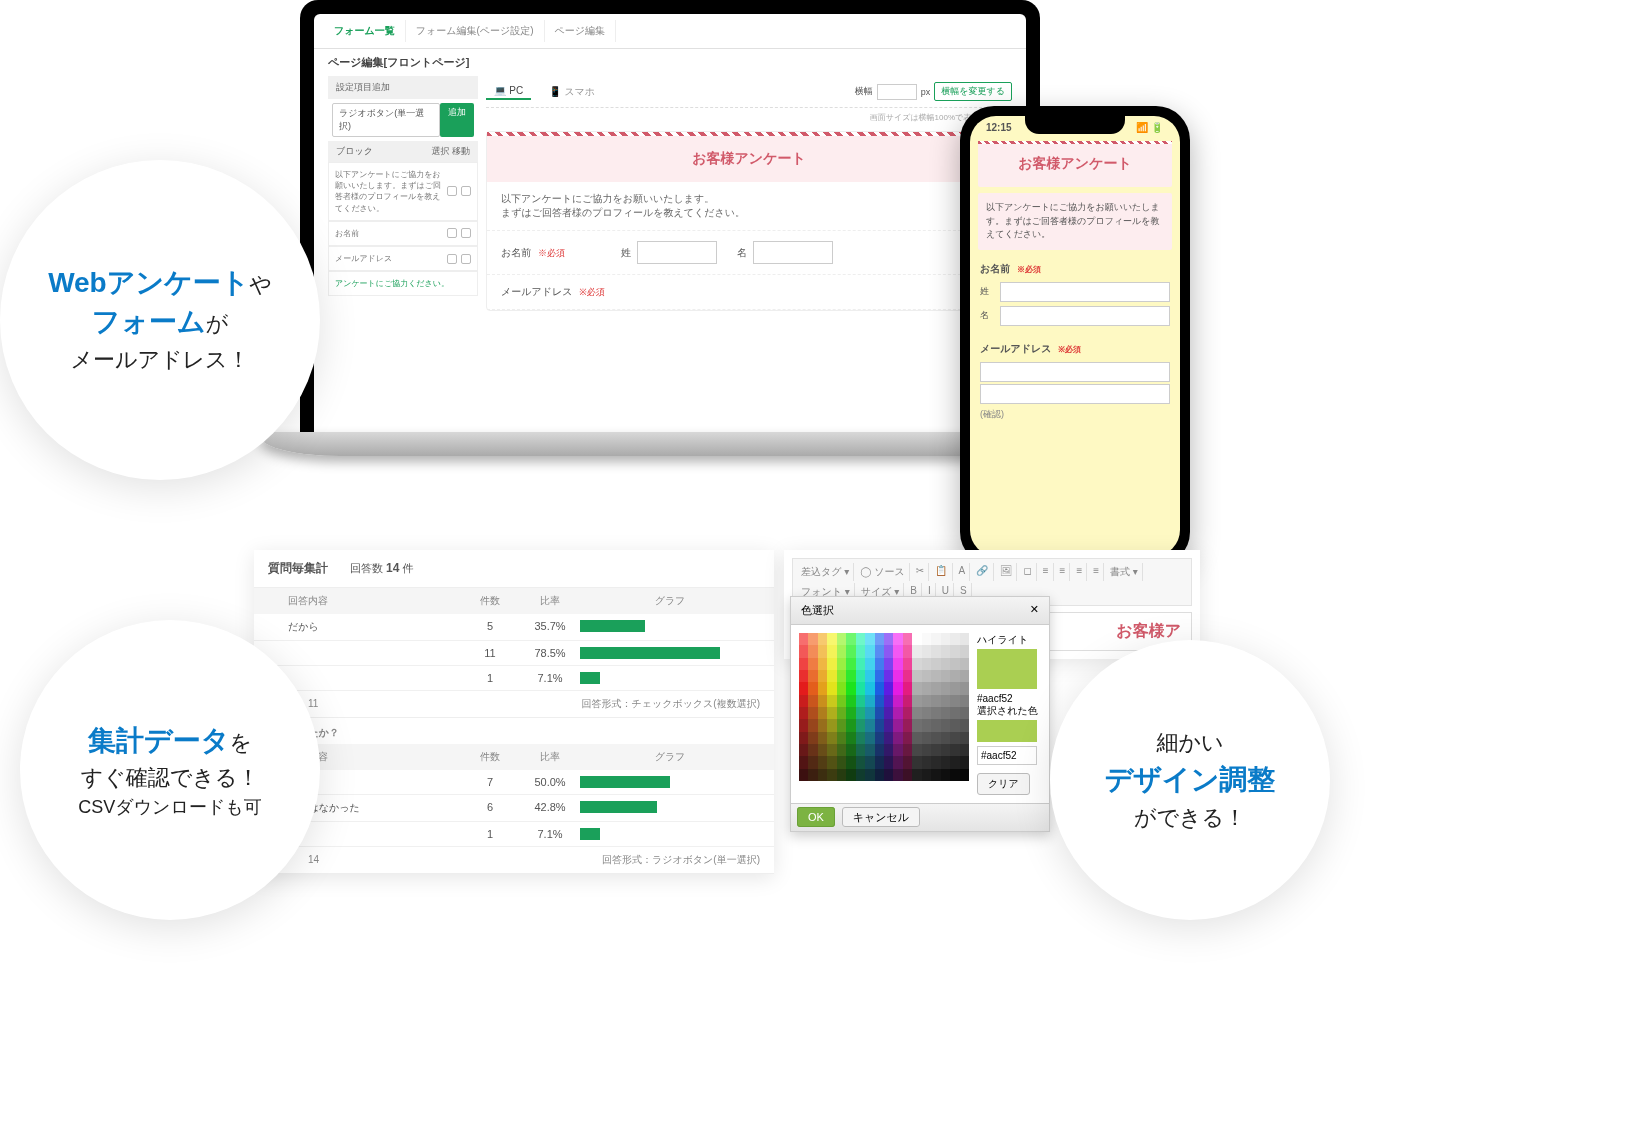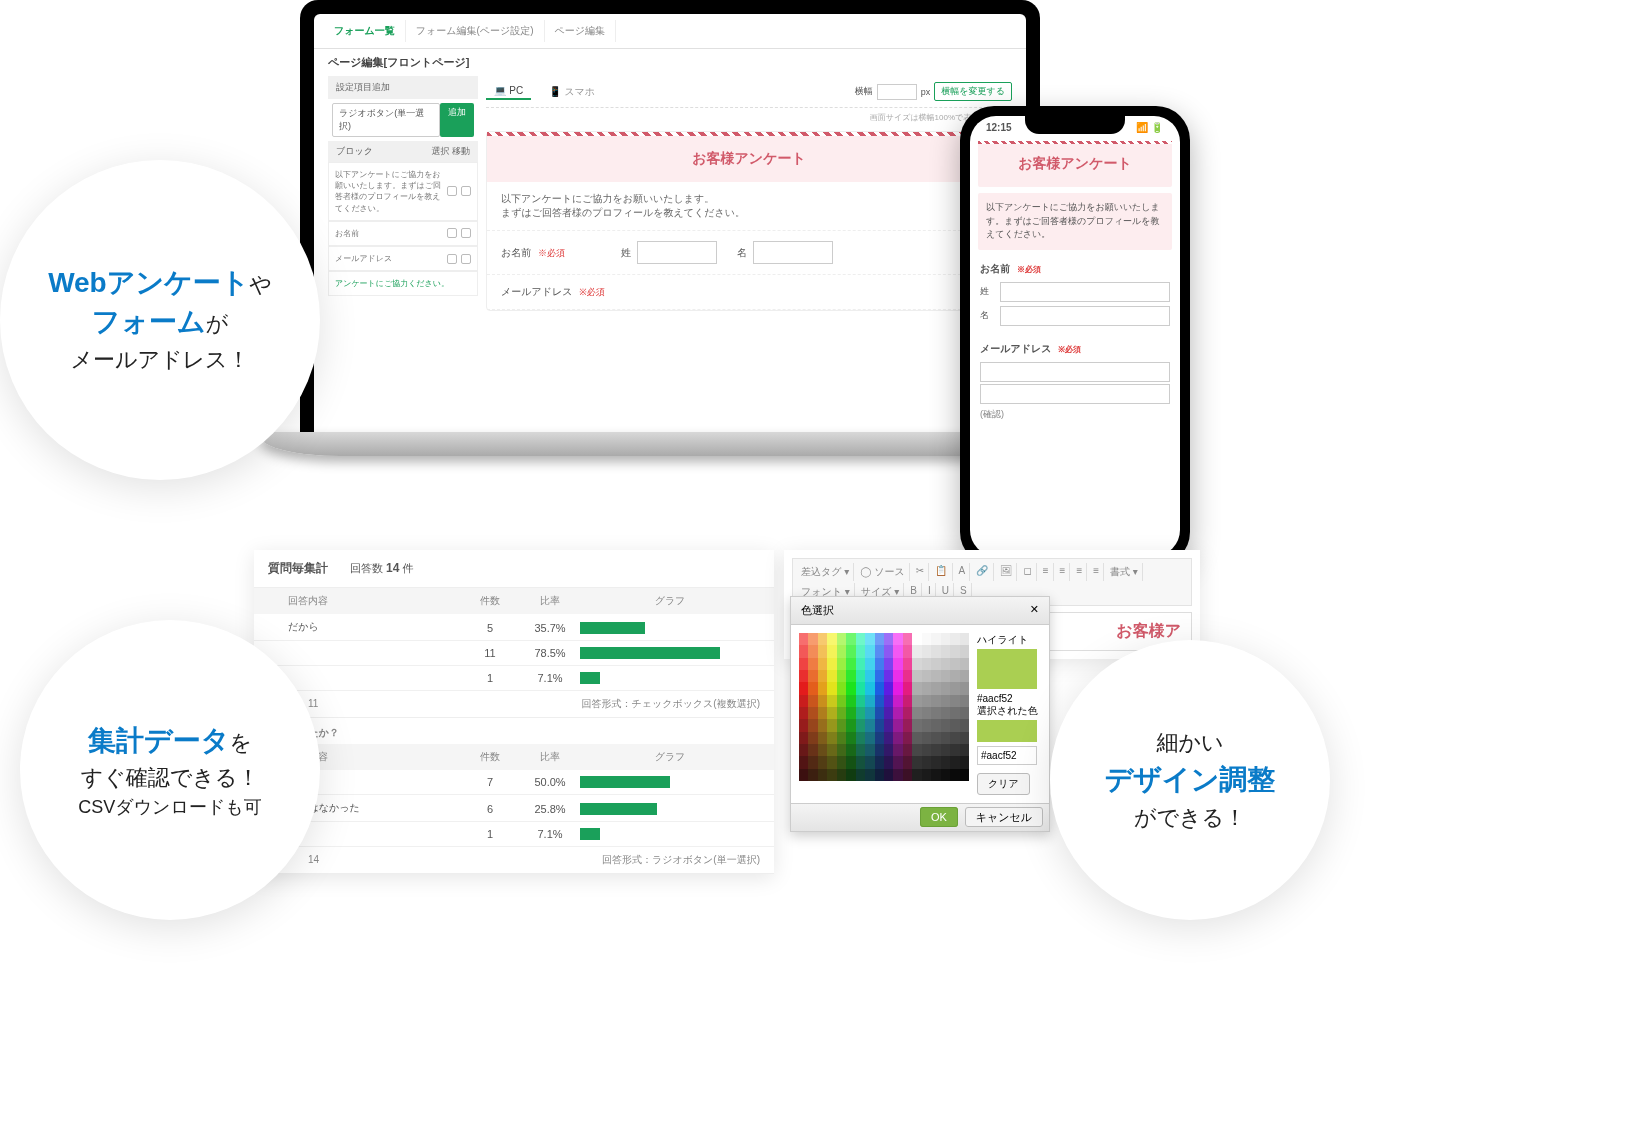--- a/index.html
+++ b/index.html
@@ -42,21 +42,21 @@
 .lb-form-h2{background:#fdedef;text-align:center;padding:14px;color:#d15a6a;font-size:14px;font-weight:bold}
 .lb-form-stripe{height:4px;background:repeating-linear-gradient(45deg,#d15a6a 0 4px,#fff 4px 8px)}
 .lb-form-desc{padding:10px 14px;font-size:10px;color:#666;border-bottom:1px dashed #eee}
 .lb-field{display:flex;padding:10px 14px;font-size:10px;border-bottom:1px dashed #eee;align-items:center}
 .lb-field .lab{width:120px}
 .lb-field .req{color:#d33;font-size:9px;margin-left:4px}
 .lb-field input{border:1px solid #ccc;padding:3px;width:80px;margin-left:6px}
 
 
 .phone{position:absolute;left:960px;top:106px;width:230px;height:460px;background:#000;border-radius:34px;padding:10px;box-shadow:0 10px 30px rgba(0,0,0,.3)}
-.phone-inner{background:#ffffff;border-radius:26px;width:100%;height:100%;overflow:hidden;font-size:10px;color:#555;position:relative}
+.phone-inner{background:#fef9c3;border-radius:26px;width:100%;height:100%;overflow:hidden;font-size:10px;color:#555;position:relative}
 .notch{position:absolute;top:0;left:50%;transform:translateX(-50%);width:100px;height:18px;background:#000;border-radius:0 0 14px 14px;z-index:2}
 .ph-status{display:flex;justify-content:space-between;padding:6px 16px 2px;font-size:10px;font-weight:bold}
 .ph-h{background:#fdedef;color:#d15a6a;text-align:center;padding:14px 8px;font-size:14px;font-weight:bold;margin:6px 8px;border-radius:2px;position:relative}
 .ph-h::before{content:"";position:absolute;left:0;right:0;top:0;height:3px;background:repeating-linear-gradient(45deg,#d15a6a 0 3px,#fff 3px 6px)}
 .ph-desc{background:#fdedef;padding:8px;font-size:9px;margin:0 8px 8px;border-radius:2px;line-height:1.5}
 .ph-sec{padding:4px 10px;font-size:10px;font-weight:bold}
 .ph-sec .req{color:#d33;font-size:8px;margin-left:4px}
 .ph-row{display:flex;align-items:center;gap:6px;padding:2px 10px}
 .ph-row span{width:14px;font-size:9px}
 .ph-row input{flex:1;border:1px solid #ccc;padding:4px;font-size:9px}
@@ -68,21 +68,21 @@
 
 .stats{position:absolute;left:254px;top:550px;width:520px;background:#fff;box-shadow:0 4px 20px rgba(0,0,0,.1);font-size:11px;color:#555}
 .stats-h{padding:10px 14px;border-bottom:1px solid #eee}
 .stats-h b{font-size:12px}
 .stats-q{padding:8px 14px 4px;font-size:10px;color:#888;font-weight:bold}
 .stats-thead{display:flex;background:#f5f5f5;padding:6px 14px;font-size:10px;color:#888}
 .stats-thead div:nth-child(1){flex:1;padding-left:20px}
 .stats-thead div:nth-child(2){width:60px;text-align:center}
 .stats-thead div:nth-child(3){width:60px;text-align:center}
 .stats-thead div:nth-child(4){width:180px;text-align:center}
-.stats-row{display:flex;padding:6px 14px;border-bottom:1px solid #f0f0f0;align-items:flex-end}
+.stats-row{display:flex;padding:6px 14px;border-bottom:1px solid #f0f0f0;align-items:flex-start}
 .stats-row div:nth-child(1){flex:1;padding-left:20px;font-size:10px}
 .stats-row div:nth-child(2){width:60px;text-align:center}
 .stats-row div:nth-child(3){width:60px;text-align:center}
 .stats-row div:nth-child(4){width:180px}
 .bar{height:12px;background:#1aa05a}
 .stats-total{display:flex;padding:6px 14px;font-size:10px;color:#888;justify-content:space-between;border-bottom:1px solid #eee}
 
 
 .editor{position:absolute;left:784px;top:550px;width:416px;background:#fff;box-shadow:0 4px 20px rgba(0,0,0,.1);padding:8px;font-size:10px}
 .ed-toolbar{display:flex;flex-wrap:wrap;gap:2px;padding:4px;border:1px solid #e3e3e3;background:#f7f7f7}
@@ -91,21 +91,21 @@
 .cp{position:absolute;left:6px;top:46px;width:260px;background:#fff;border:1px solid #ccc;box-shadow:0 4px 12px rgba(0,0,0,.2)}
 .cp-h{background:linear-gradient(#f4f4f4,#e4e4e4);padding:6px 10px;font-size:11px;display:flex;justify-content:space-between;border-bottom:1px solid #ccc}
 .cp-body{display:flex;padding:8px;gap:8px}
 .cp-grid{width:170px;height:148px;display:grid;grid-template-columns:repeat(18,1fr);grid-auto-rows:1fr;gap:0}
 .cp-grid div{width:100%;height:100%}
 .cp-side{flex:1;font-size:10px}
 .cp-sw{width:60px;height:40px;background:#aacf52;margin:2px 0 4px}
 .cp-sw2{width:60px;height:22px;background:#aacf52;margin:2px 0 4px}
 .cp-in{width:60px;border:1px solid #ccc;padding:3px;font-size:10px}
 .cp-clear{margin-top:8px;padding:3px 10px;border:1px solid #bbb;background:#f4f4f4;border-radius:3px;font-size:10px;display:inline-block}
-.cp-foot{background:linear-gradient(#f4f4f4,#e4e4e4);padding:6px;text-align:right;border-top:1px solid #ccc}
+.cp-foot{background:linear-gradient(#f4f4f4,#e4e4e4);padding:6px;border-top:1px solid #ccc}
 .cp-ok{background:#7cb342;color:#fff;padding:3px 10px;border:1px solid #6aa037;border-radius:3px;font-size:11px}
 .cp-cancel{background:#f4f4f4;padding:3px 10px;border:1px solid #bbb;border-radius:3px;font-size:11px;margin-left:4px}
 
 
 .circle{position:absolute;width:320px;height:320px;border-radius:50%;background:#fff;box-shadow:0 8px 40px rgba(0,0,0,.12);display:flex;flex-direction:column;align-items:center;justify-content:center;text-align:center;padding:30px}
 .c1{left:0;top:160px}
 .c2{left:20px;top:620px;width:300px;height:300px}
 .c3{left:1050px;top:640px;width:280px;height:280px}
 .circle .blue{color:#0a7bc8;font-size:28px;font-weight:bold;line-height:1.4}
 .circle .blk{color:#222;font-size:22px;line-height:1.6}
@@ -262,21 +262,21 @@
       <div></div>
       <div>7</div>
       <div>50.0%</div>
       <div>
         <div class="bar" style="width:50%"></div>
       </div>
     </div>
  <div class="stats-row">
       <div>ことはなかった</div>
       <div>6</div>
-      <div>25.8%</div>
+      <div>42.8%</div>
       <div>
         <div class="bar" style="width:43%"></div>
       </div>
     </div>
  <div class="stats-row">
       <div></div>
       <div>1</div>
       <div>7.1%</div>
       <div>
         <div class="bar" style="width:7%"></div>

